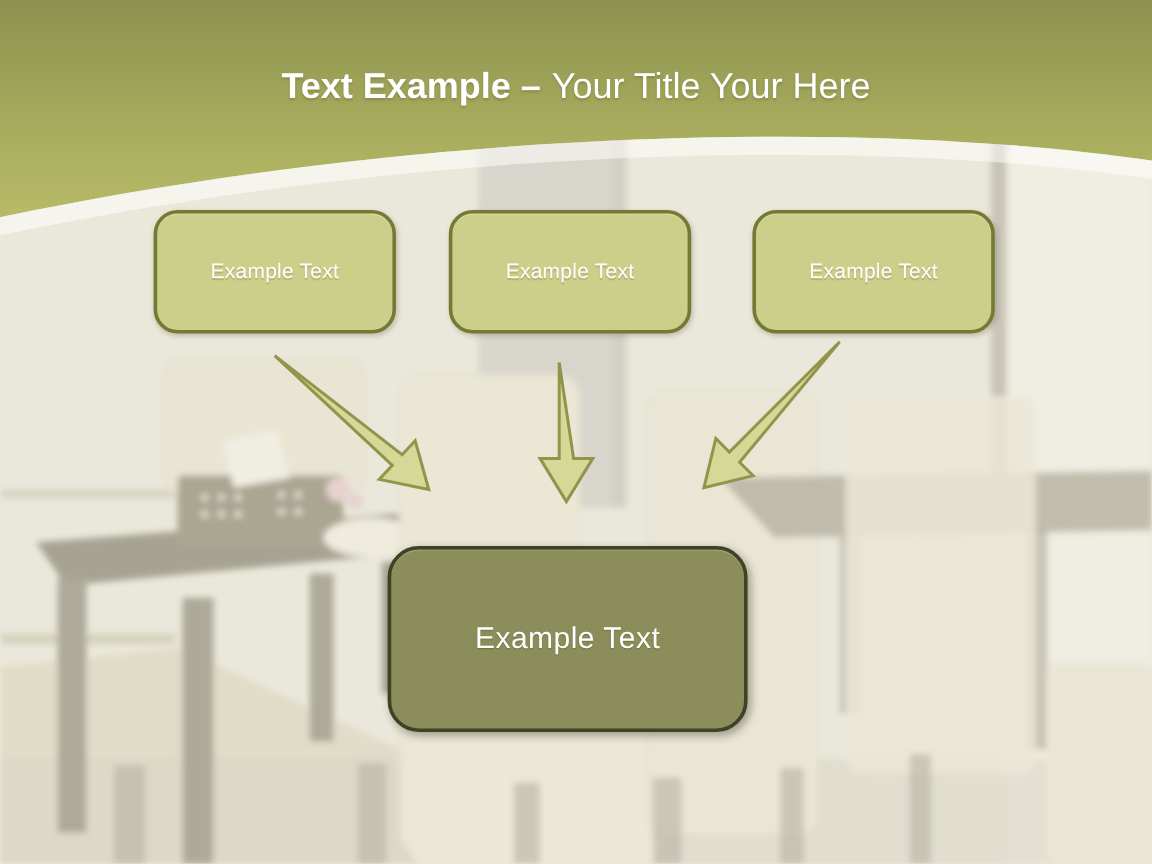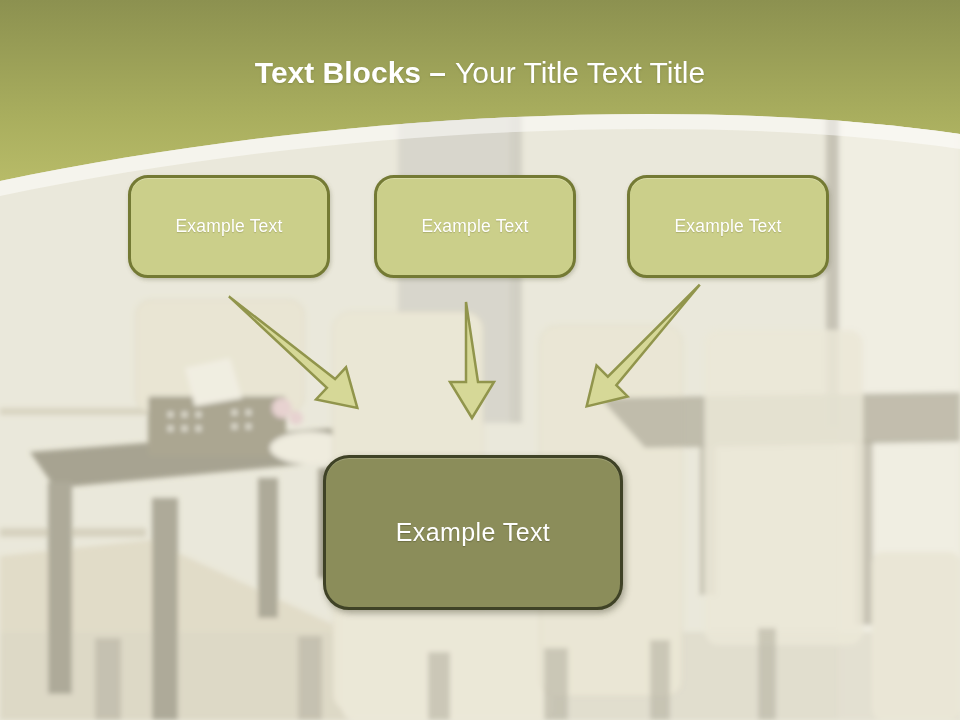--- a/index.html
+++ b/index.html
@@ -136,22 +136,22 @@
         </g>
       </g>
 
       <rect x="0" y="80" width="960" height="640" fill="#ebe9db" opacity="0.45"></rect>
     </g>
 
     <path d="M0,181 C330,112 700,96 960,134 L960,149 C700,111 330,127 0,196 Z" fill="#ffffff" opacity="0.5"></path>
   </svg>
 
   <div class="title">
-    <span class="t-bold">Text Blocks –</span>
-    <span class="t-reg">Your Title Text Title</span>
+    <span class="t-bold">Text Example –</span>
+    <span class="t-reg">Your Title Your Here</span>
   </div>
 
   <svg class="arrows" viewBox="0 0 960 720" aria-hidden="true">
     <path class="arrow" transform="translate(233,292) rotate(-47)" d="M -6 0 L -6 134 L -22 134 L 0 170 L 22 134 L 6 134 Z"></path>
     <path class="arrow" transform="translate(472,302)" d="M -6 0 L -6 80 L -22 80 L 0 116 L 22 80 L 6 80 Z"></path>
     <path class="arrow" transform="translate(704,289) rotate(45)" d="M -6 0 L -6 130 L -22 130 L 0 166 L 22 130 L 6 130 Z"></path>
   </svg>
 
   <div class="top-box b1">
     <span>Example Text</span>

